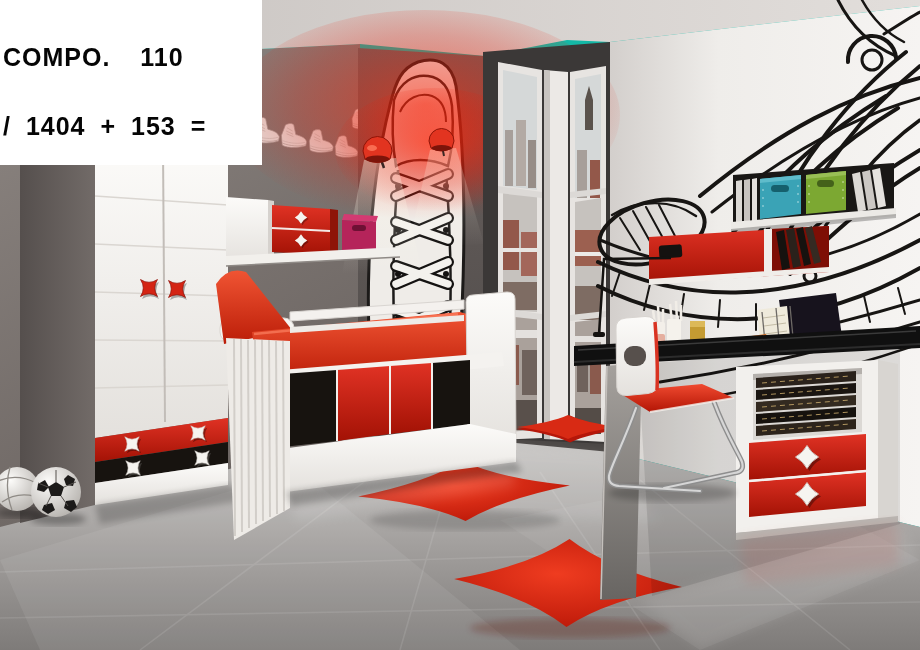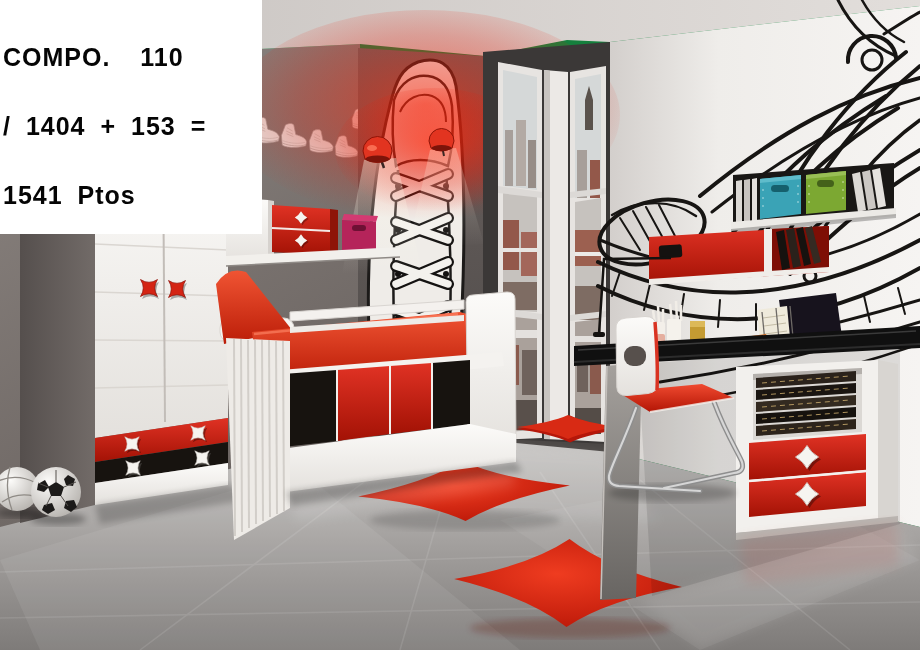--- a/index.html
+++ b/index.html
@@ -1,16 +1,16 @@
 <!DOCTYPE html>
 <html><head>
 <meta charset="utf-8">
 <style>
   html,body{margin:0;padding:0;background:#222;}
-  .stage{position:relative;width:920px;height:650px;overflow:hidden;background:#15803d;
+  .stage{position:relative;width:920px;height:650px;overflow:hidden;background:#14b8a6;
          font-family:"Liberation Sans",sans-serif;}
   .stage svg{position:absolute;inset:0;display:block;}
   .price-overlay{
     position:absolute;top:0;left:0;min-width:262px;box-sizing:border-box;
     background:#ffffff;color:#050505;padding:0 8px 4px 3px;
     font-weight:700;font-size:25px;line-height:23px;letter-spacing:1px;word-spacing:7px;
     white-space:pre;z-index:5;
   }
 </style>
 </head>
@@ -549,16 +549,15 @@
     <path d="M655,322 C657,348 658,368 657,390" stroke="#d93322" stroke-width="3.5" fill="none"></path>
     <rect x="624" y="346" width="22" height="20" rx="9" fill="#57504c"></rect>
   </g>
 </g>
 
 </svg>
 
 <div class="price-overlay">
   <div>COMPO.  110</div>
   <div>/ 1404 + 153 =</div>
-  <div>1541 Ptos</div>
 </div>
 
 </div>
 
 </body></html>

